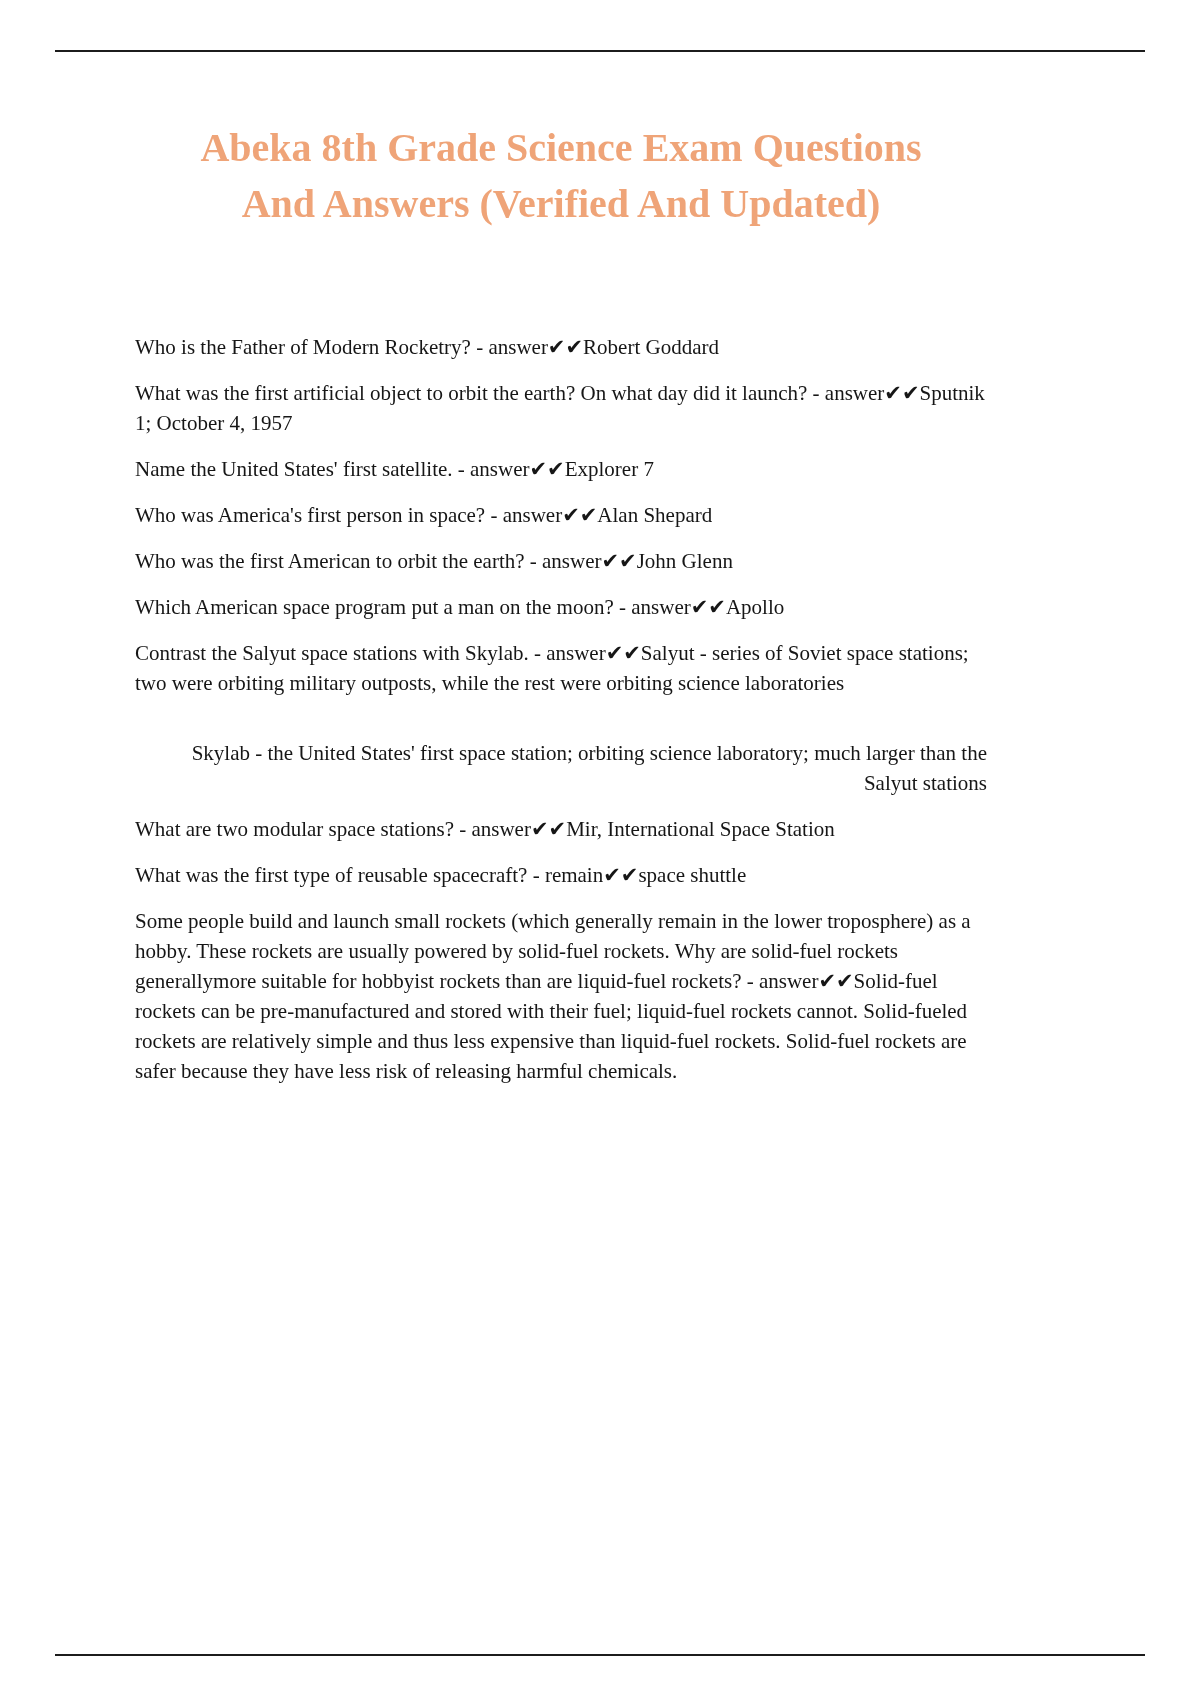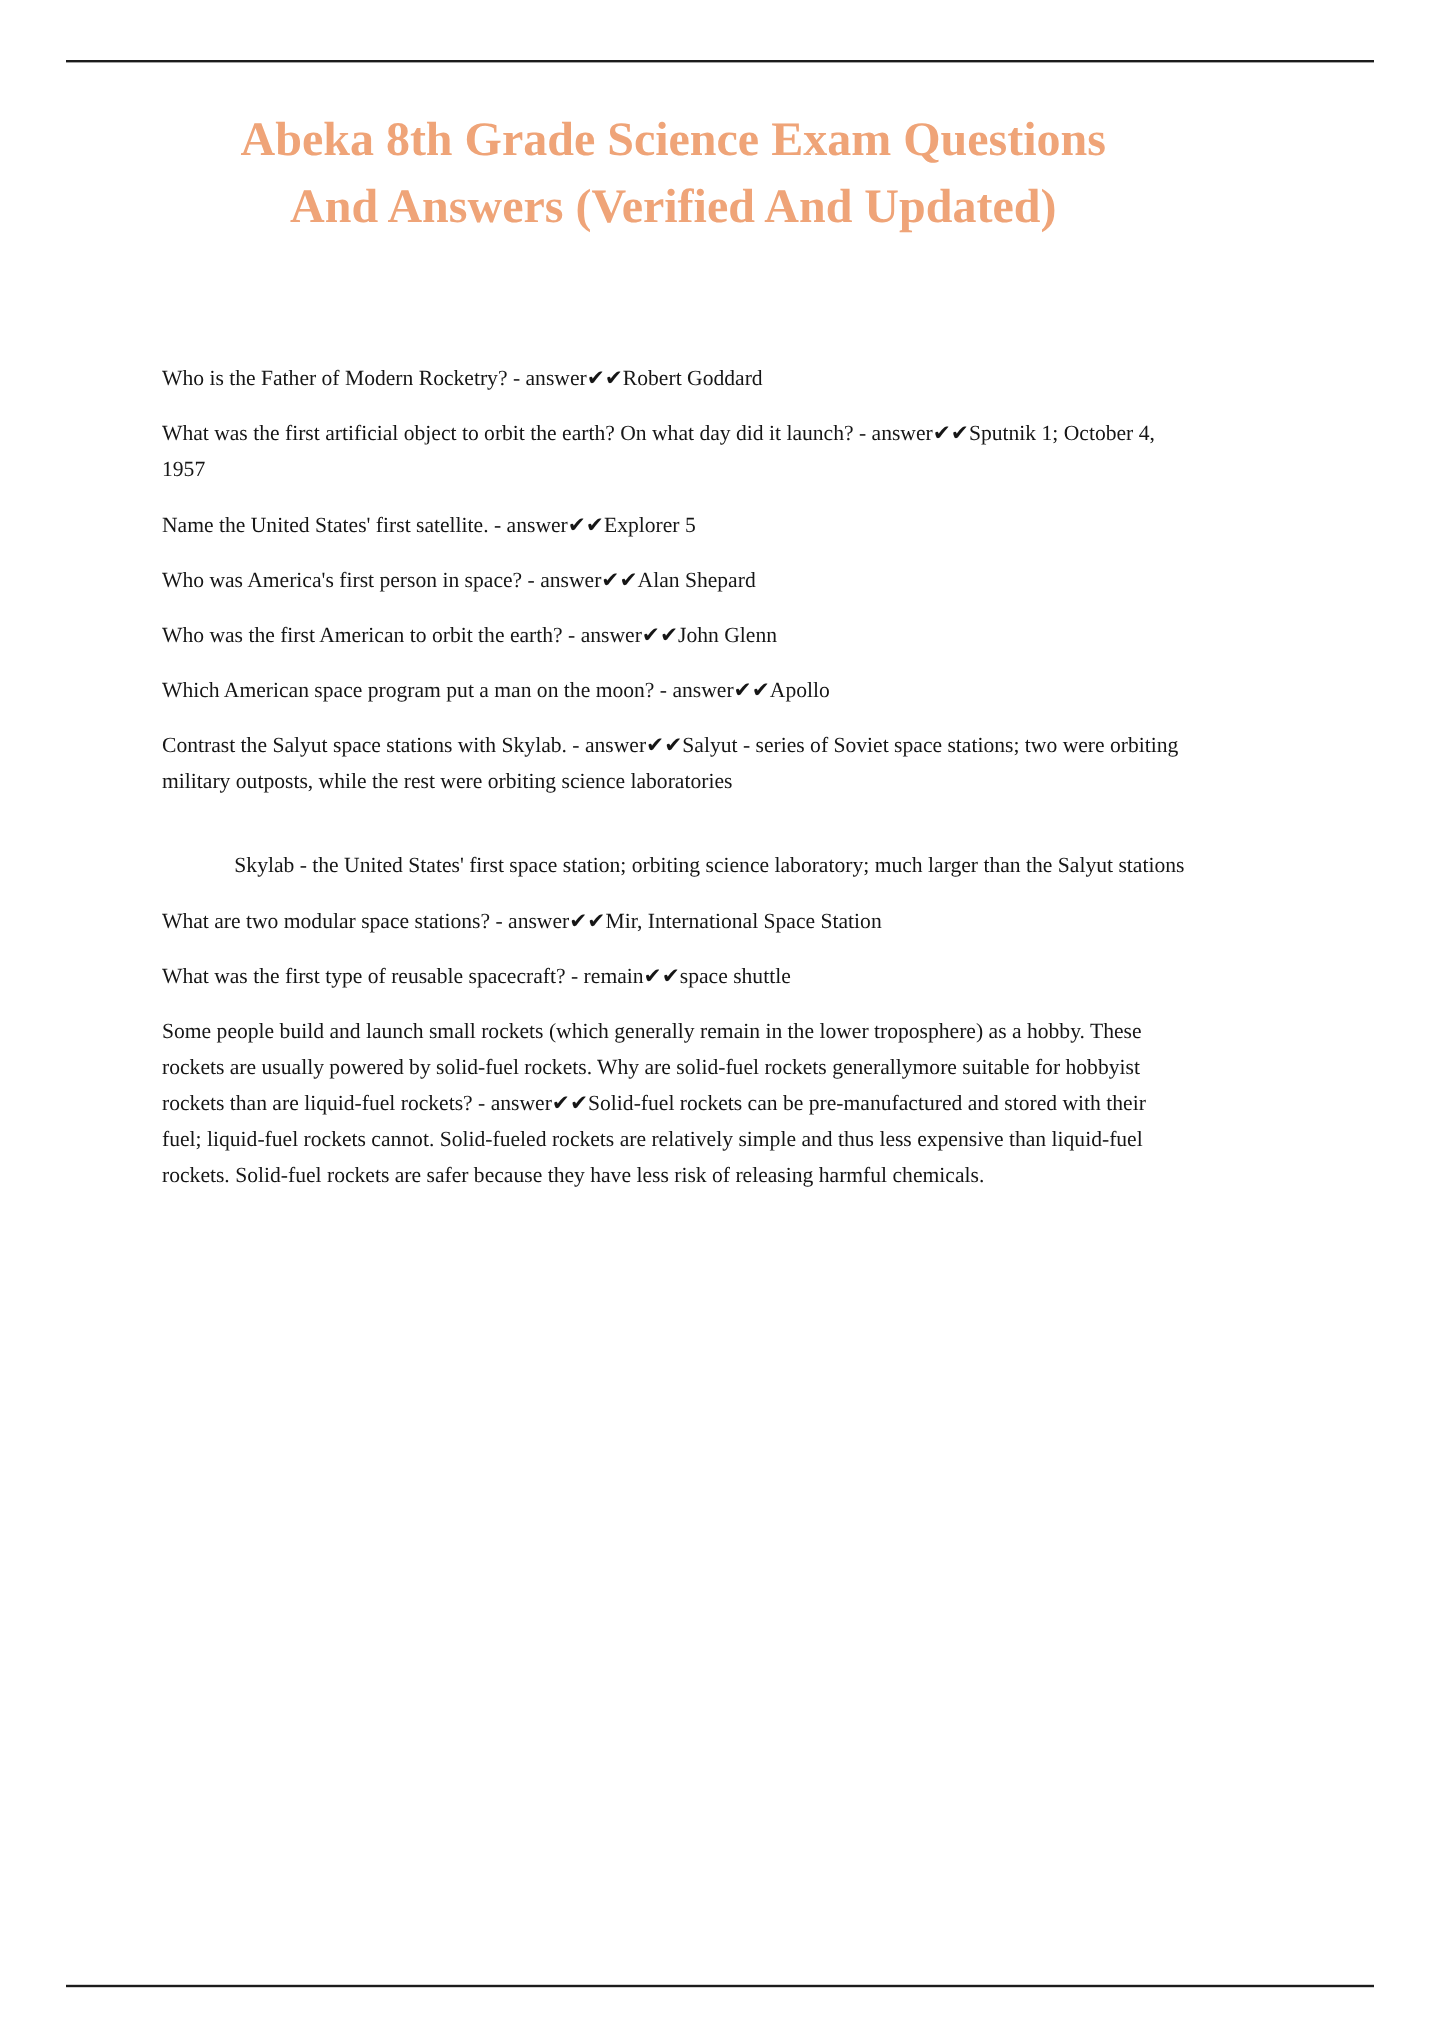--- a/index.html
+++ b/index.html
@@ -21,40 +21,40 @@
     left: 55px;
     right: 55px;
     height: 0;
     border: none;
     border-top: 2px solid #1c1c1c;
     margin: 0;
   }
   .rule.top { top: 50px; }
   .rule.bottom { top: 1654px; }
   .main {
-    padding-top: 88px;
+    padding-top: 120px;
   }
   .title {
     max-width: 852px;
     margin: 0 213px 0 135px;
     text-align: center;
     font-size: 40px;
     font-weight: bold;
     line-height: 56px;
     color: #efa478;
   }
   .title .title-line {
     display: block;
   }
   .content {
     margin: 100px 213px 0 135px;
   }
   .content p {
     margin: 11px 0 16px 0;
-    font-size: 18px;
+    font-size: 21px;
     line-height: 30px;
     color: #161616;
     text-align: left;
   }
   .content p.extra-gap {
     margin-top: 40px;
     text-align: right;
   }
 </style>
 </head>
@@ -65,21 +65,21 @@
 
   <div class="main">
     <h1 class="title">
         <span class="title-line">Abeka 8th Grade Science Exam Questions</span>
         <span class="title-line">And Answers (Verified And Updated)</span>
       </h1>
 
     <div class="content">
       <p>Who is the Father of Modern Rocketry? - answer✔✔Robert Goddard</p>
       <p>What was the first artificial object to orbit the earth? On what day did it launch? - answer✔✔Sputnik 1; October 4, 1957</p>
-      <p>Name the United States' first satellite. - answer✔✔Explorer 5</p>
+      <p>Name the United States' first satellite. - answer✔✔Explorer 7</p>
       <p>Who was America's first person in space? - answer✔✔Alan Shepard</p>
       <p>Who was the first American to orbit the earth? - answer✔✔John Glenn</p>
       <p>Which American space program put a man on the moon? - answer✔✔Apollo</p>
       <p>Contrast the Salyut space stations with Skylab. - answer✔✔Salyut - series of Soviet space stations; two were orbiting military outposts, while the rest were orbiting science laboratories</p>
       <p class="extra-gap">Skylab - the United States' first space station; orbiting science laboratory; much larger than the Salyut stations</p>
       <p>What are two modular space stations? - answer✔✔Mir, International Space Station</p>
       <p>What was the first type of reusable spacecraft? - remain✔✔space shuttle</p>
       <p>Some people build and launch small rockets (which generally remain in the lower troposphere) as a hobby. These rockets are usually powered by solid-fuel rockets. Why are solid-fuel rockets generallymore suitable for hobbyist rockets than are liquid-fuel rockets? - answer✔✔Solid-fuel rockets can be pre-manufactured and stored with their fuel; liquid-fuel rockets cannot. Solid-fueled rockets are relatively simple and thus less expensive than liquid-fuel rockets. Solid-fuel rockets are safer because they have less risk of releasing harmful chemicals.</p>
     </div>
   </div>

